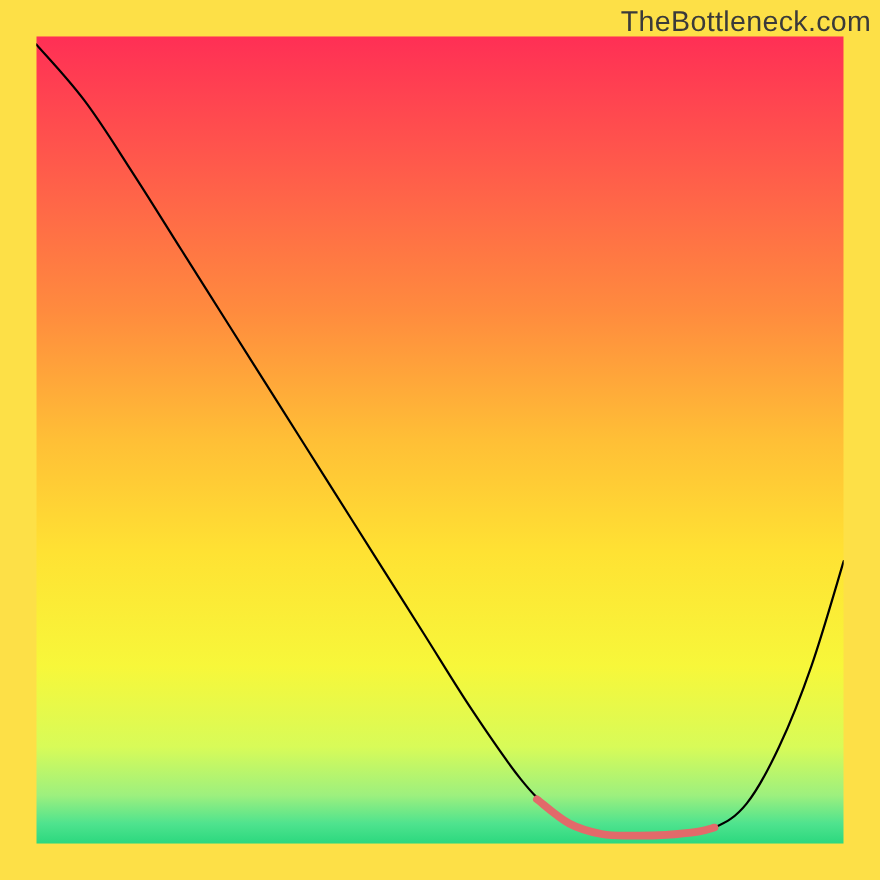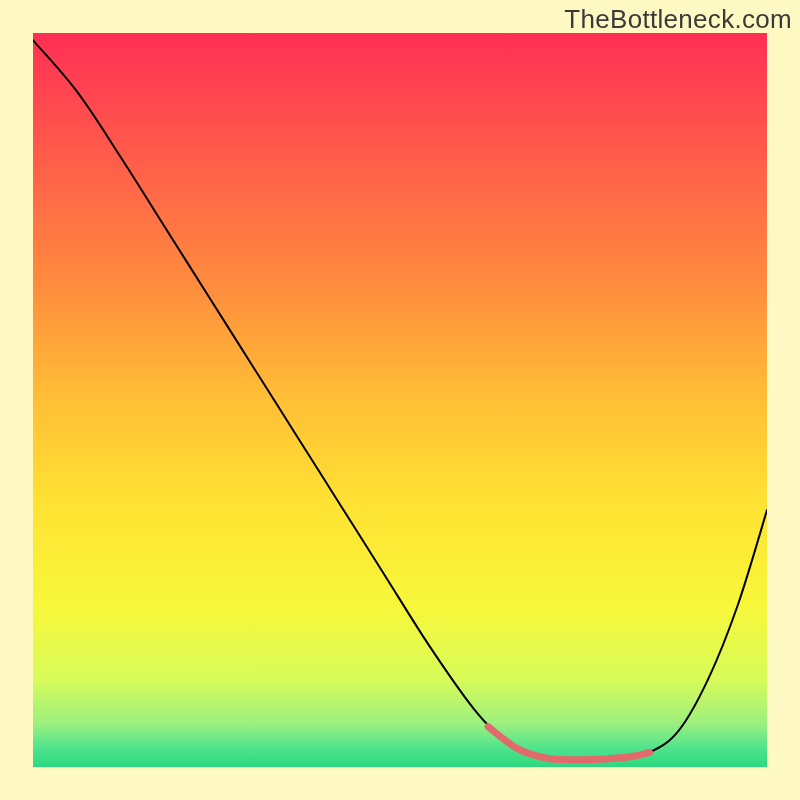--- a/index.html
+++ b/index.html
@@ -10,21 +10,21 @@
     background: #000;
     overflow: hidden;
     font-family: Arial, Helvetica, sans-serif;
   }
   .frame {
     position: absolute;
     left: 0;
     top: 0;
     width: 800px;
     height: 800px;
-    background: #fef9c3;
+    background: #fde047;
   }
   .watermark {
     position: absolute;
     top: 4px;
     right: 8px;
     color: #3a3a3a;
     font-size: 26px;
     font-weight: 500;
     letter-spacing: 0.3px;
     user-select: none;

